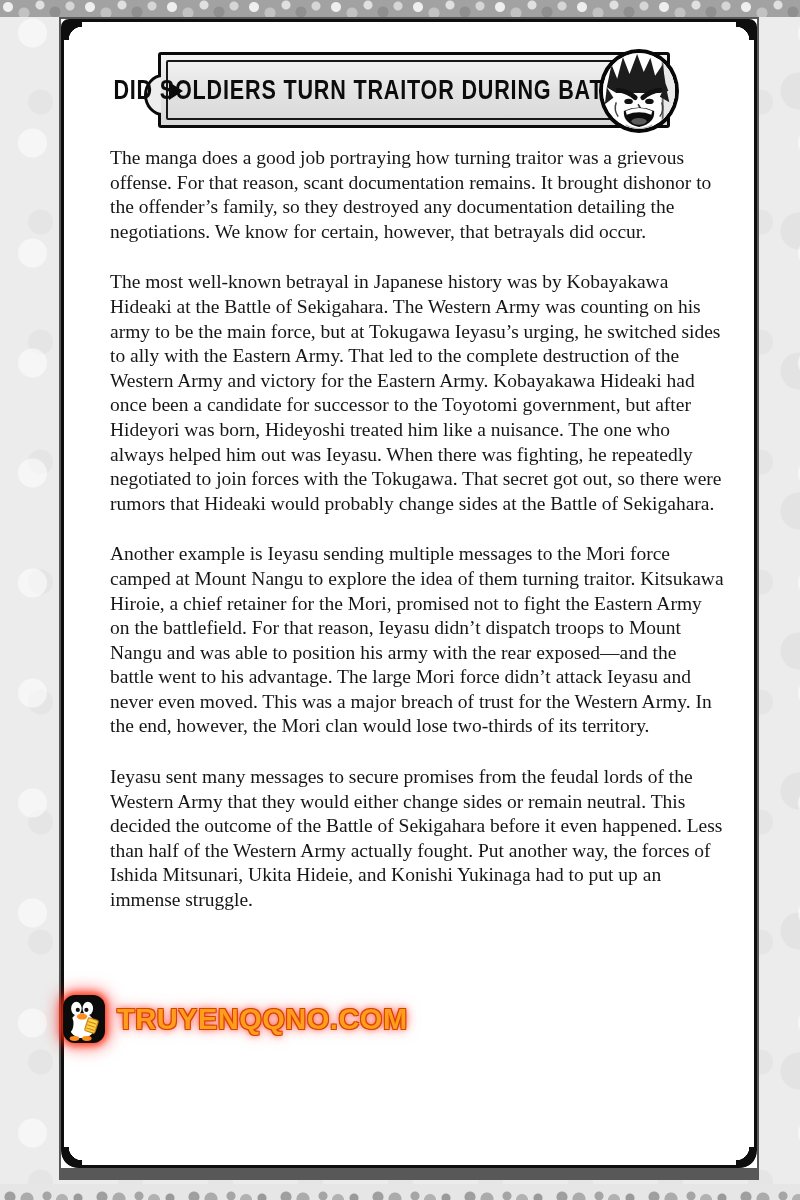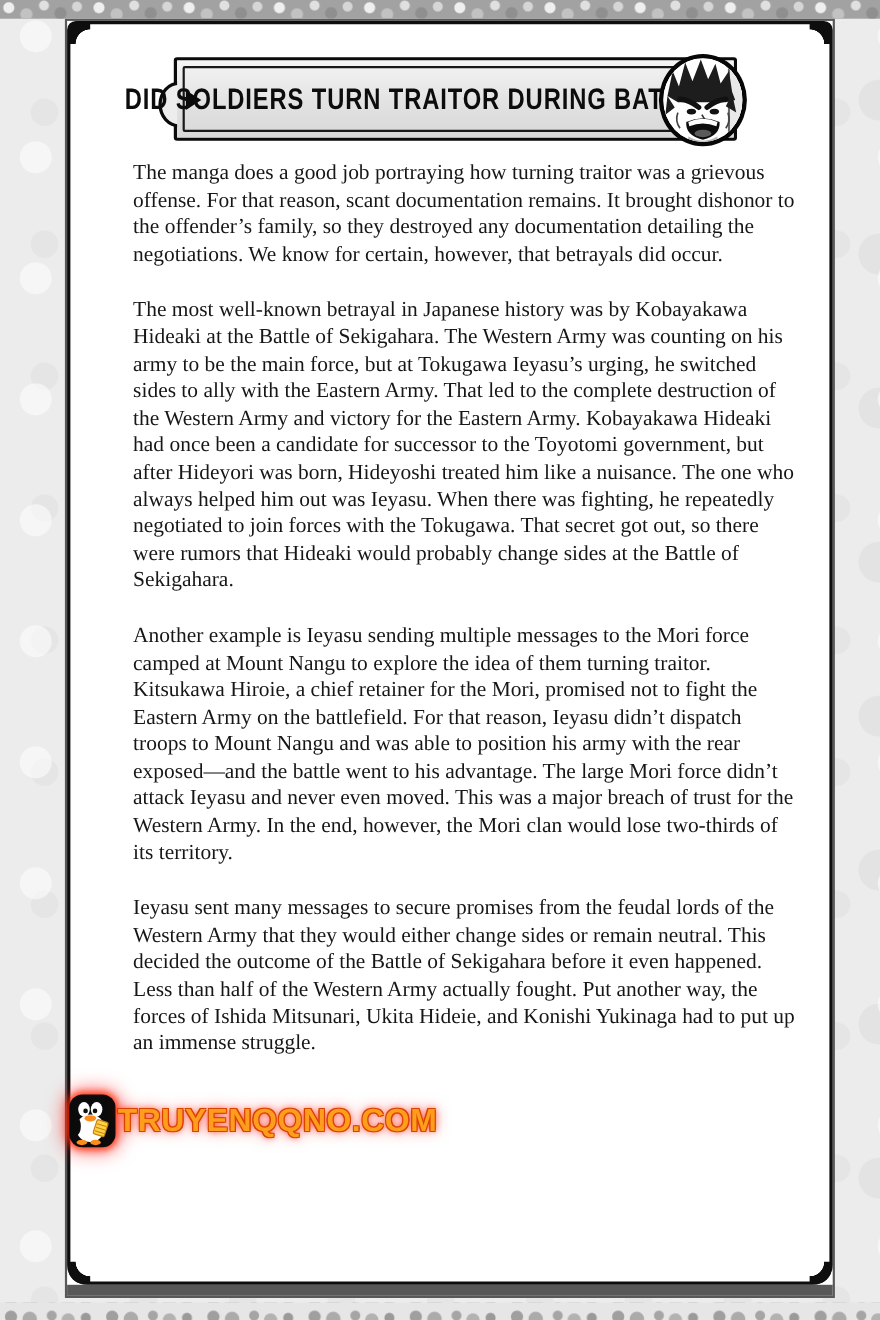--- a/index.html
+++ b/index.html
@@ -85,24 +85,24 @@
     overflow:hidden; display:block;
   }
   .portrait svg { width:100%; height:100%; display:block; }
 
   
   .body-text {
     position:absolute; left:49px; top:127px; width:614px;
     font-size:19.5px; line-height:24.6px; color:#161616;
     text-rendering:optimizeLegibility;
   }
-  .body-text p { margin:0 0 26px 11px; }
+  .body-text p { margin:0 0 26px 0; }
 
   
-  .watermark { position:absolute; left:2px; top:976px; display:flex; align-items:center; gap:2px; z-index:5;text-align:right; }
+  .watermark { position:absolute; left:2px; top:976px; display:flex; align-items:center; gap:12px; z-index:5;text-align:right; }
   .penguin-badge {
     width:42px; height:48px; background:#0b0b0b; border-radius:12px; flex:0 0 auto;
     box-shadow:0 0 7px 2px rgba(255,45,0,.9), 0 0 16px 5px rgba(255,0,0,.5);
   }
   .penguin-badge svg { width:100%; height:100%; display:block; }
   .watermark-text {
     font-family:"Liberation Sans", sans-serif; font-weight:bold; font-size:29px;
     letter-spacing:.5px; color:#ff9d1d; white-space:nowrap;
     text-shadow:
       -1px -1px 0 #d84300, 1px -1px 0 #d84300, -1px 1px 0 #d84300, 1px 1px 0 #d84300,

